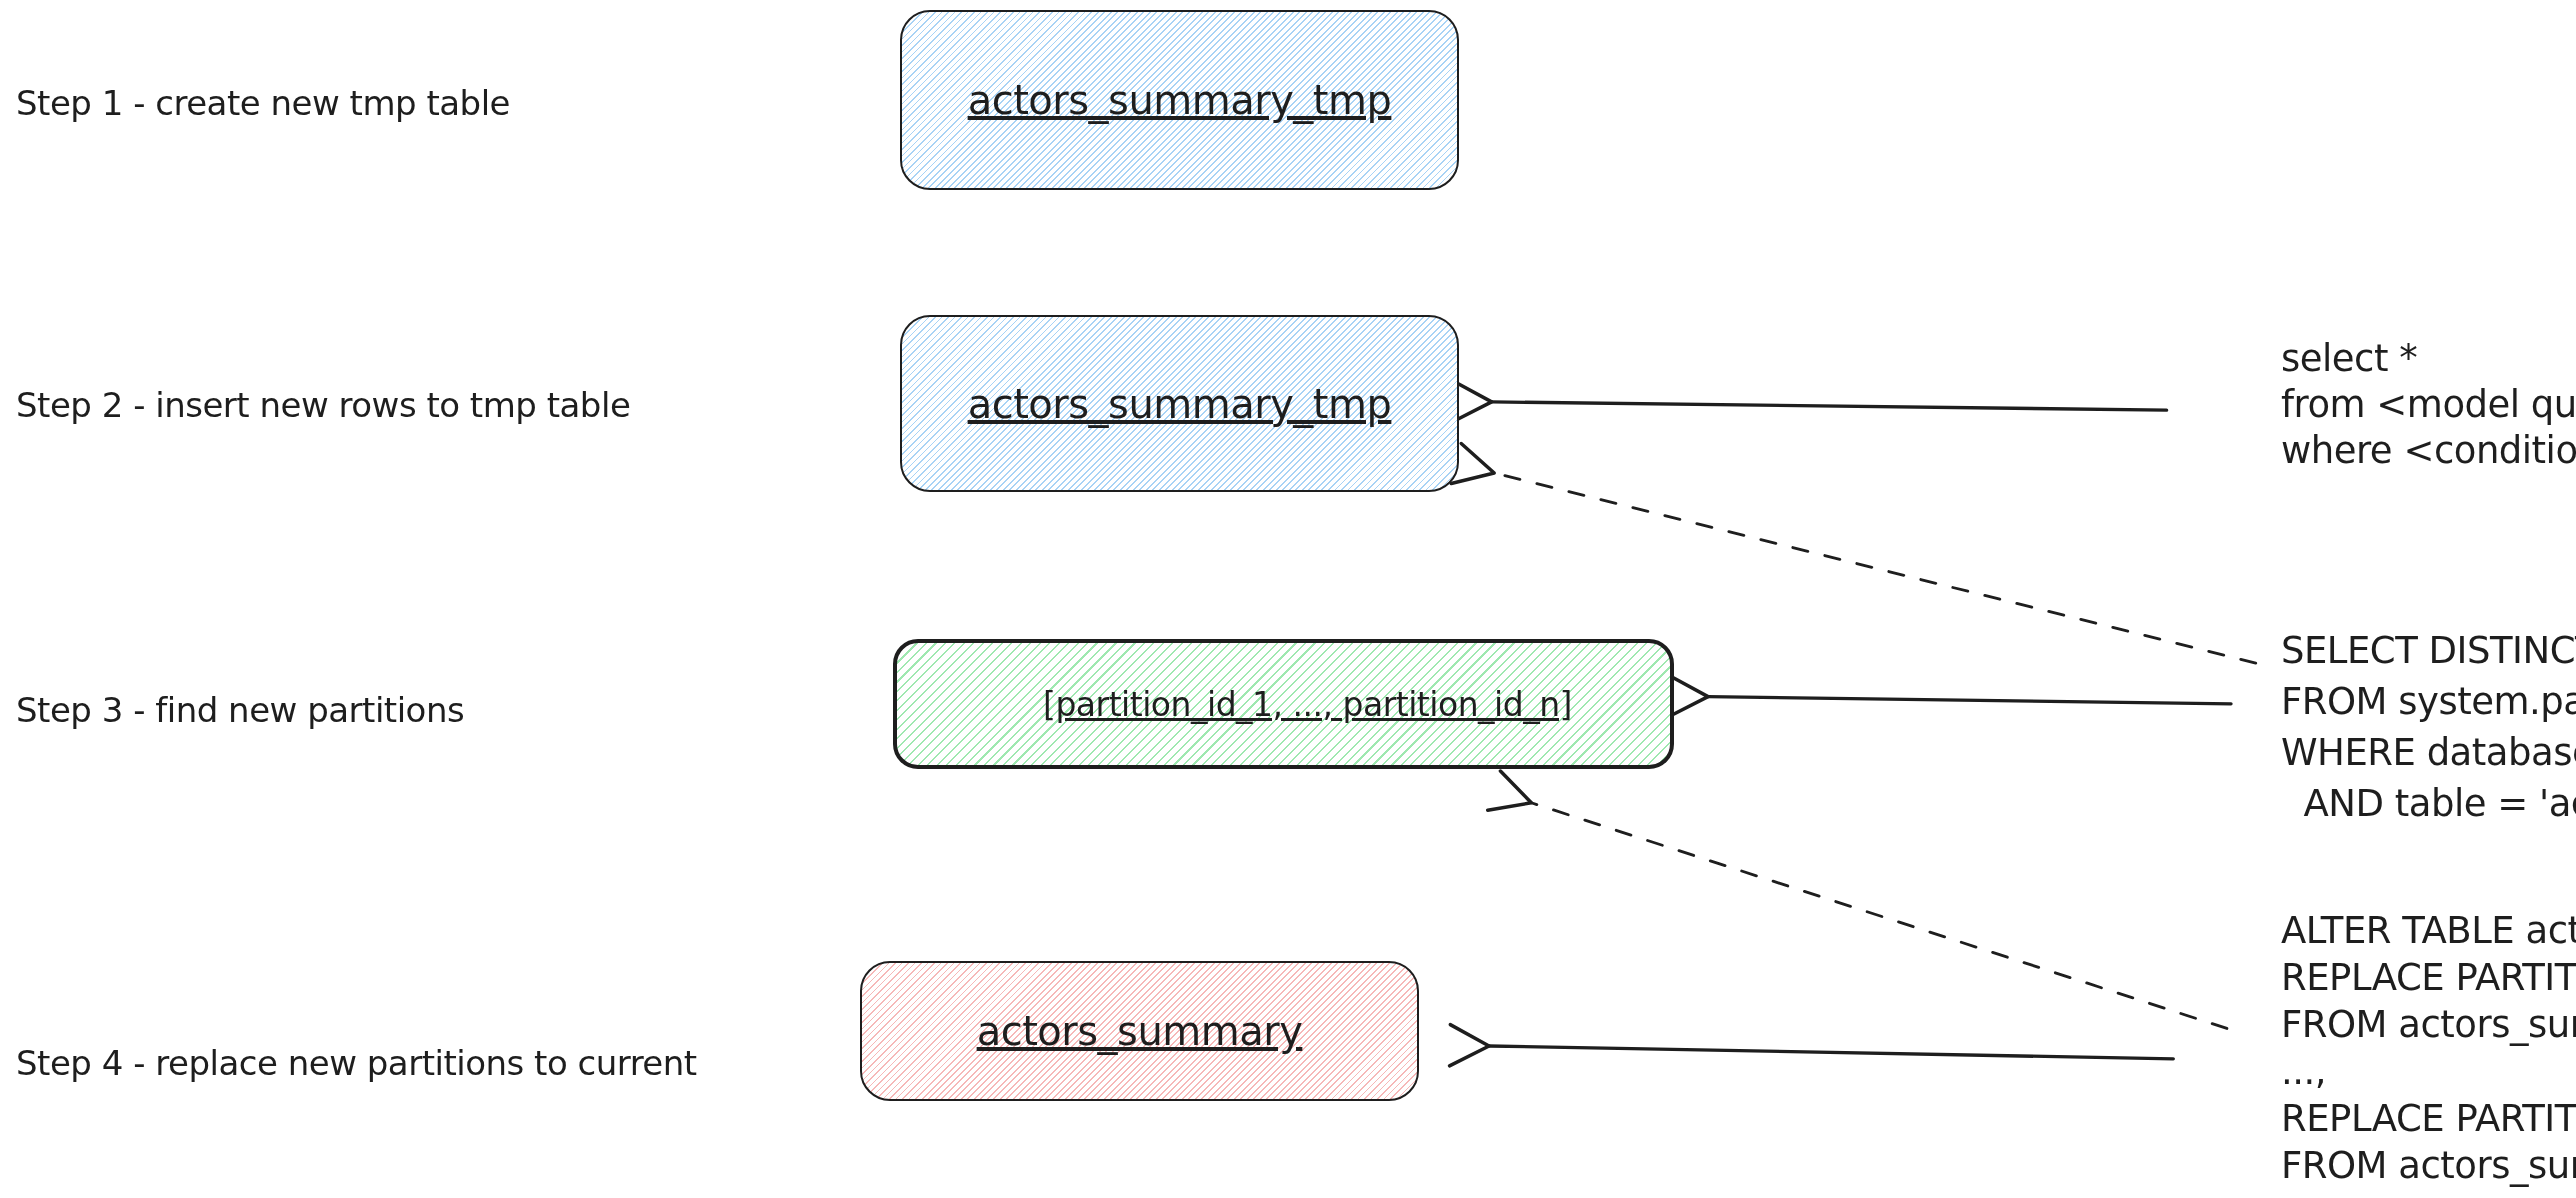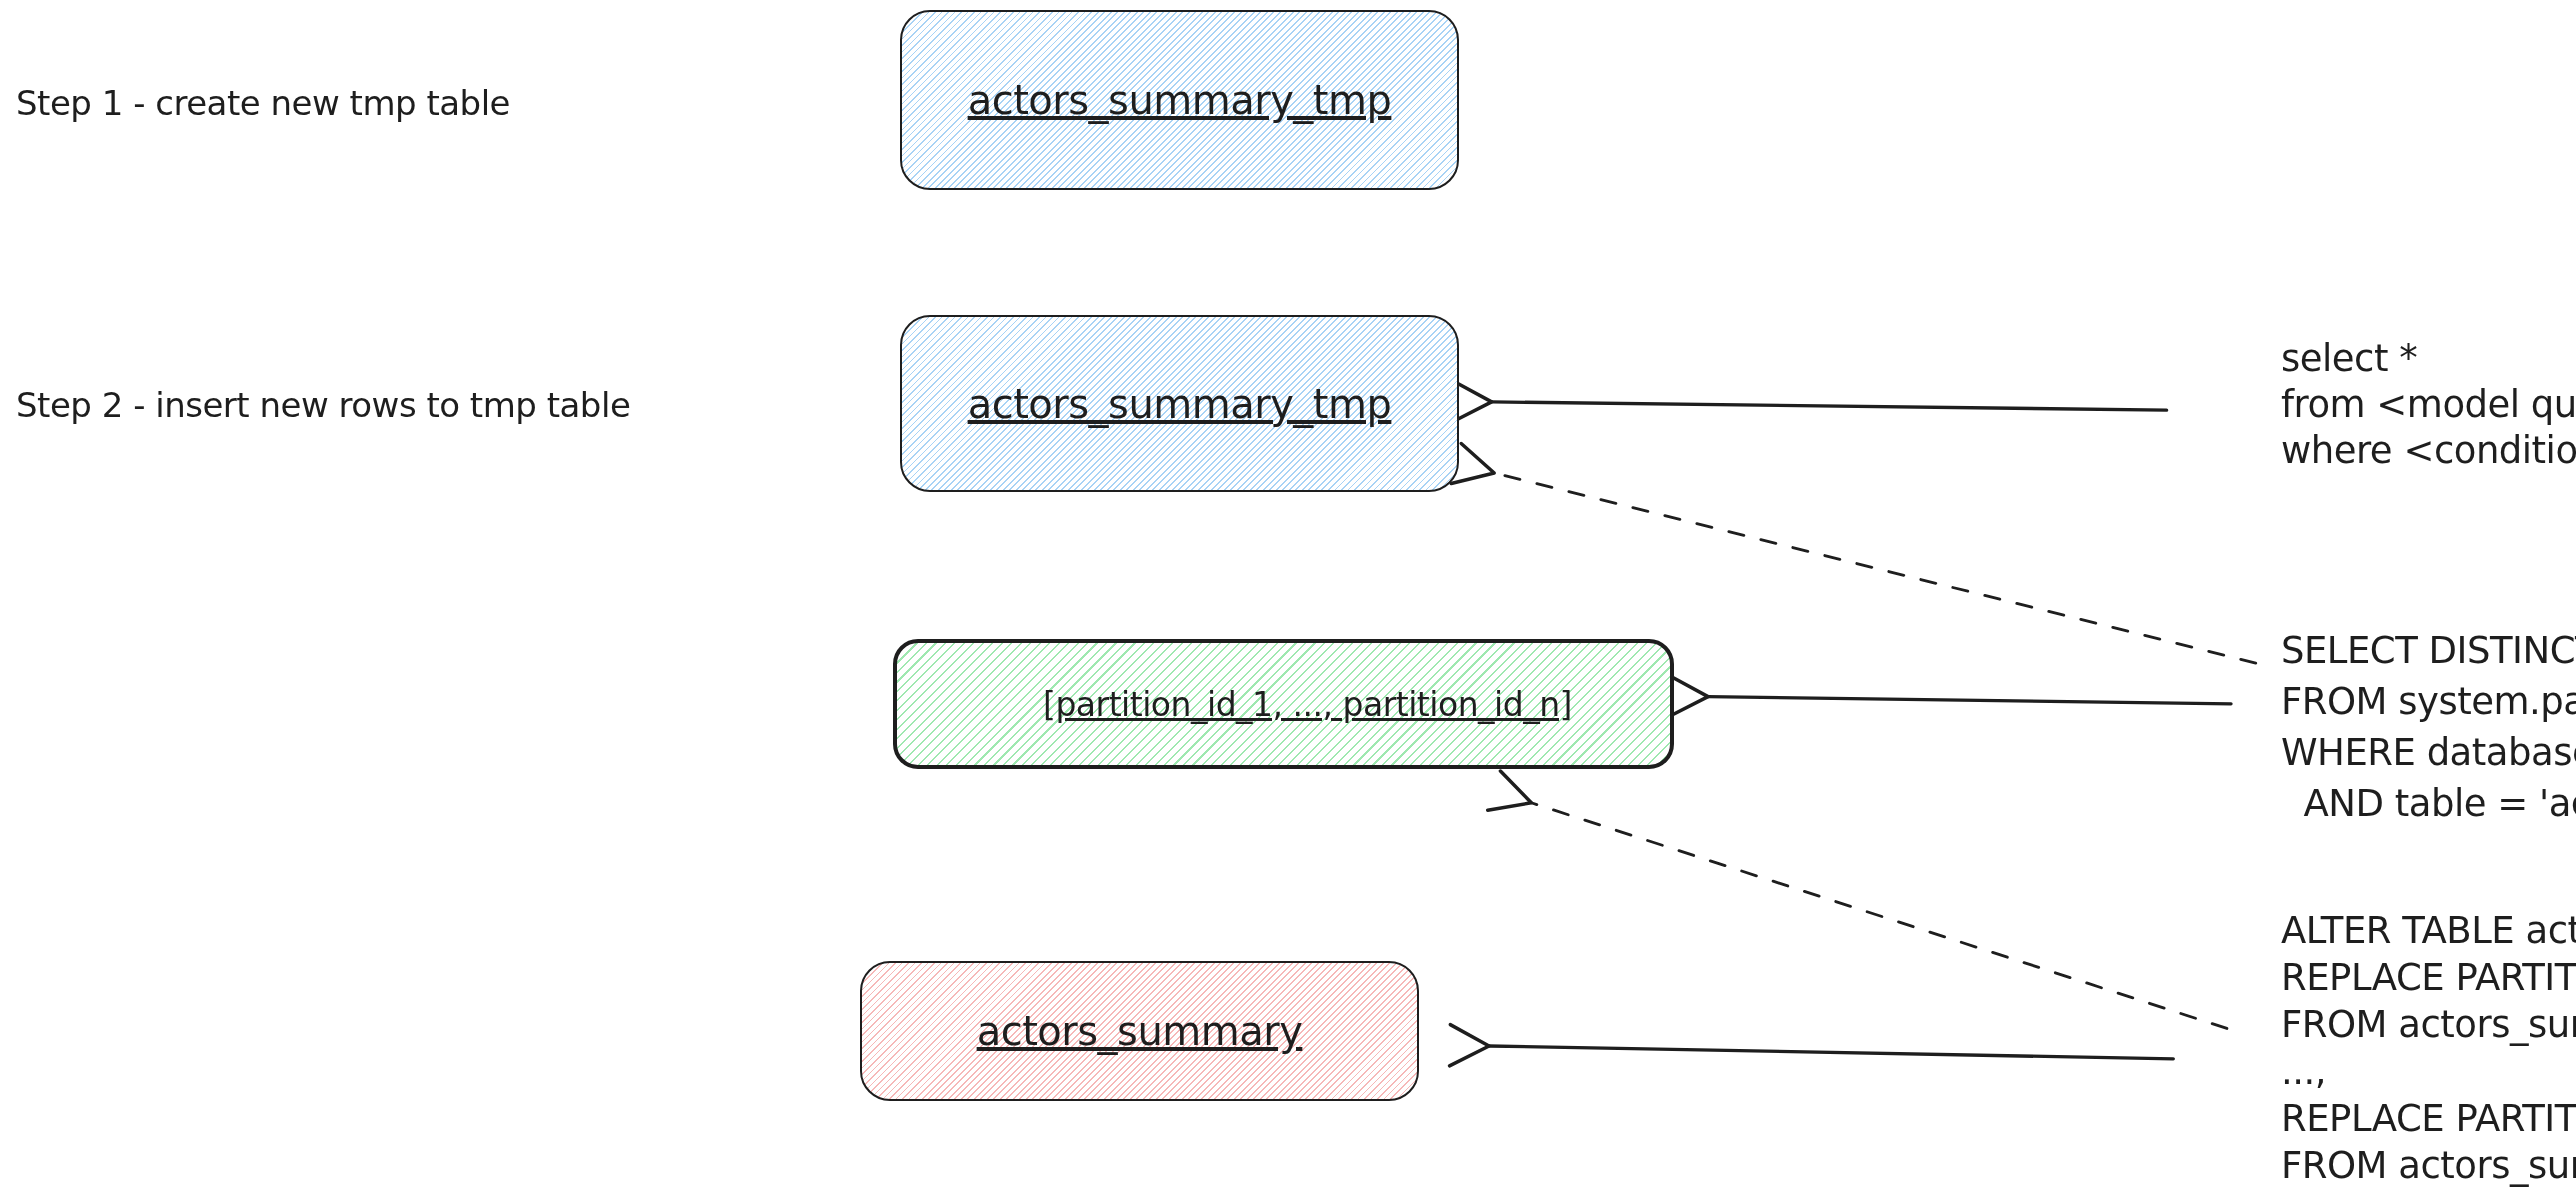--- a/index.html
+++ b/index.html
@@ -106,20 +106,22 @@
     <path class="solid" d="M4205 796 L2895 780" marker-end="url(#ah)"></path>
     <path class="solid" d="M6190 793 L5615 786" marker-end="url(#ah)"></path>
     <path class="solid" d="M4330 1366 L3315 1352" marker-end="url(#ah)"></path>
     <path class="solid" d="M4218 2055 L2890 2030" marker-end="url(#ah)"></path>
     <path class="dashed" d="M4378 1287 L2900 918" marker-end="url(#ah)"></path>
     <path class="dashed" d="M4322 1996 L2972 1558" marker-end="url(#ah)"></path>
   </svg>
 
   <div class="step-label" id="step1-label">Step 1 - create new tmp table</div>
   <div class="step-label" id="step2-label">Step 2 - insert new rows to tmp table</div>
+  <div class="step-label" id="step3-label">Step 3 - find new partitions</div>
+  <div class="step-label" id="step4-label">Step 4 - replace new partitions to current</div>
 
   <div class="node-box hatch-blue" id="box-step1">
     <span class="node-label">actors_summary_tmp</span>
   </div>
 
   <div class="node-box hatch-blue" id="box-step2">
     <span class="node-label">actors_summary_tmp</span>
   </div>
 
   <div class="node-box hatch-green" id="box-step3">

